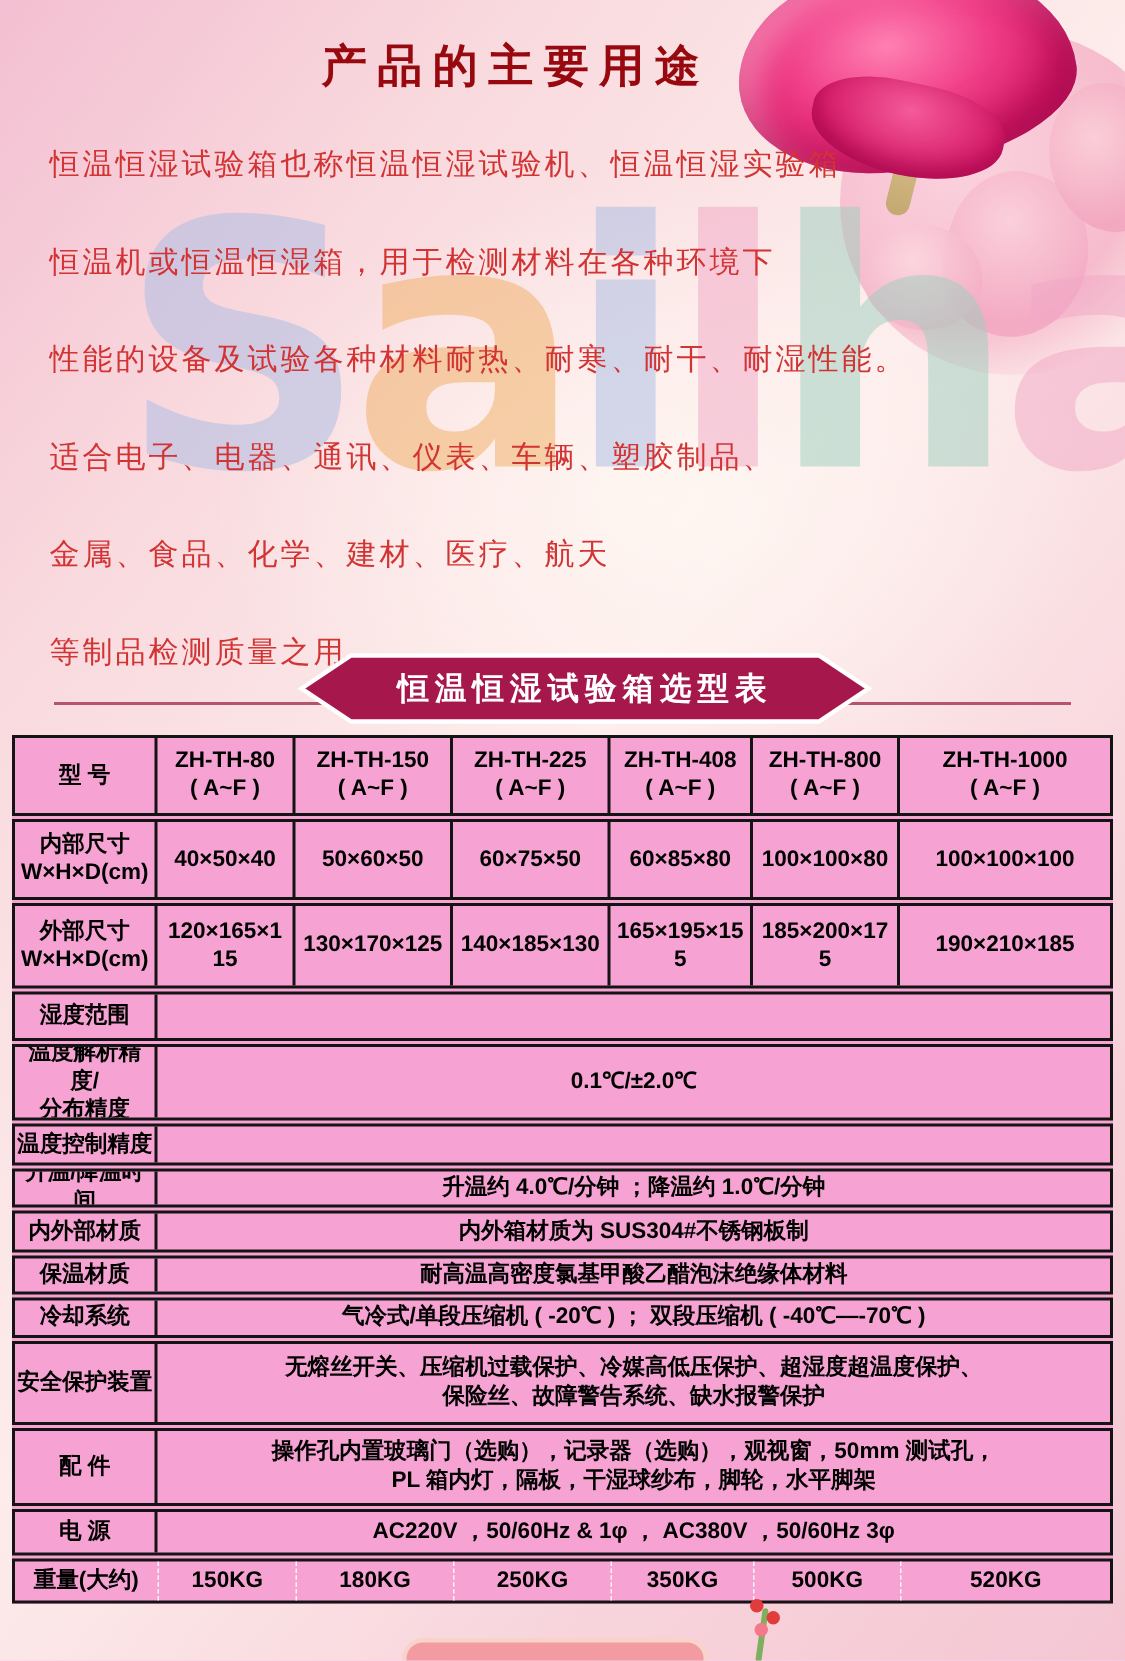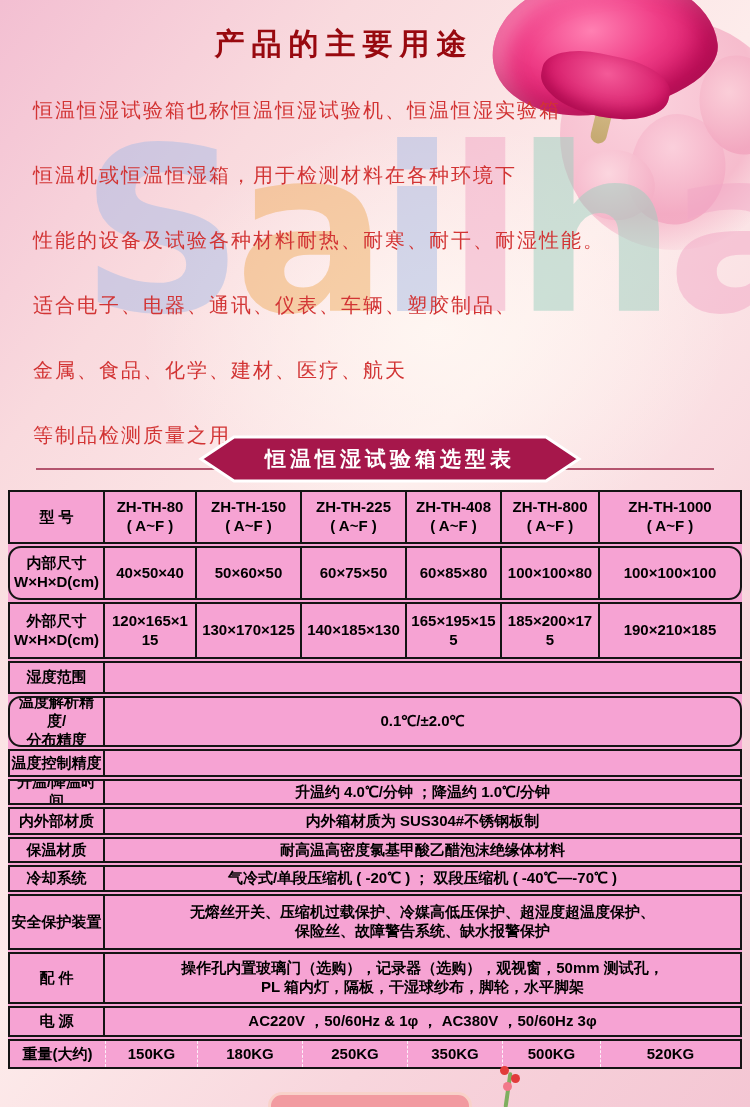--- a/index.html
+++ b/index.html
@@ -70,22 +70,22 @@
   .cell{
     display:flex; flex-direction:column; justify-content:center; align-items:center;
     text-align:center; color:#000; font-weight:bold; font-size:15px; line-height:1.25;
     box-sizing:border-box; overflow:hidden;
   }
   .lab{ width:95px; flex:none; border-right:2px solid #141414;}
   .c0{width:92px; flex:none;} .c1{width:105px; flex:none;} .c2{width:105px; flex:none;}
   .c3{width:95px; flex:none;} .c4{width:98px; flex:none;} .c5{flex:1;}
   .vdiv{ border-right:2px solid #141414;}
   .span-val{ flex:1; padding:0 6px;}
-  .h-model{height:54px;} .h-inner{height:54px;border-radius:13px;} .h-outer{height:57px;}
-  .h-temp{height:30px;} .h-hum{height:33px;} .h-res{height:51px;border-radius:13px;} .h-ctl{height:28px;}
+  .h-model{height:54px;} .h-inner{height:54px;} .h-outer{height:57px;}
+  .h-temp{height:30px;} .h-hum{height:33px;} .h-res{height:51px;} .h-ctl{height:28px;}
   .h-heat{height:26px;} .h-mat{height:28px;} .h-ins{height:26px;} .h-cool{height:27px;}
   .h-safe{height:56px;} .h-acc{height:52px;} .h-pow{height:31px;} .h-wgt{height:30px; margin-bottom:0;}
   .wrapnum{word-break:break-all; padding:0 4px;}
   .wrow .cell{border-right:none;}
   .wdiv{ border-left:1px dashed rgba(255,255,255,.85);}
 </style>
 </head>
 <body>
 
 <div class="page">

